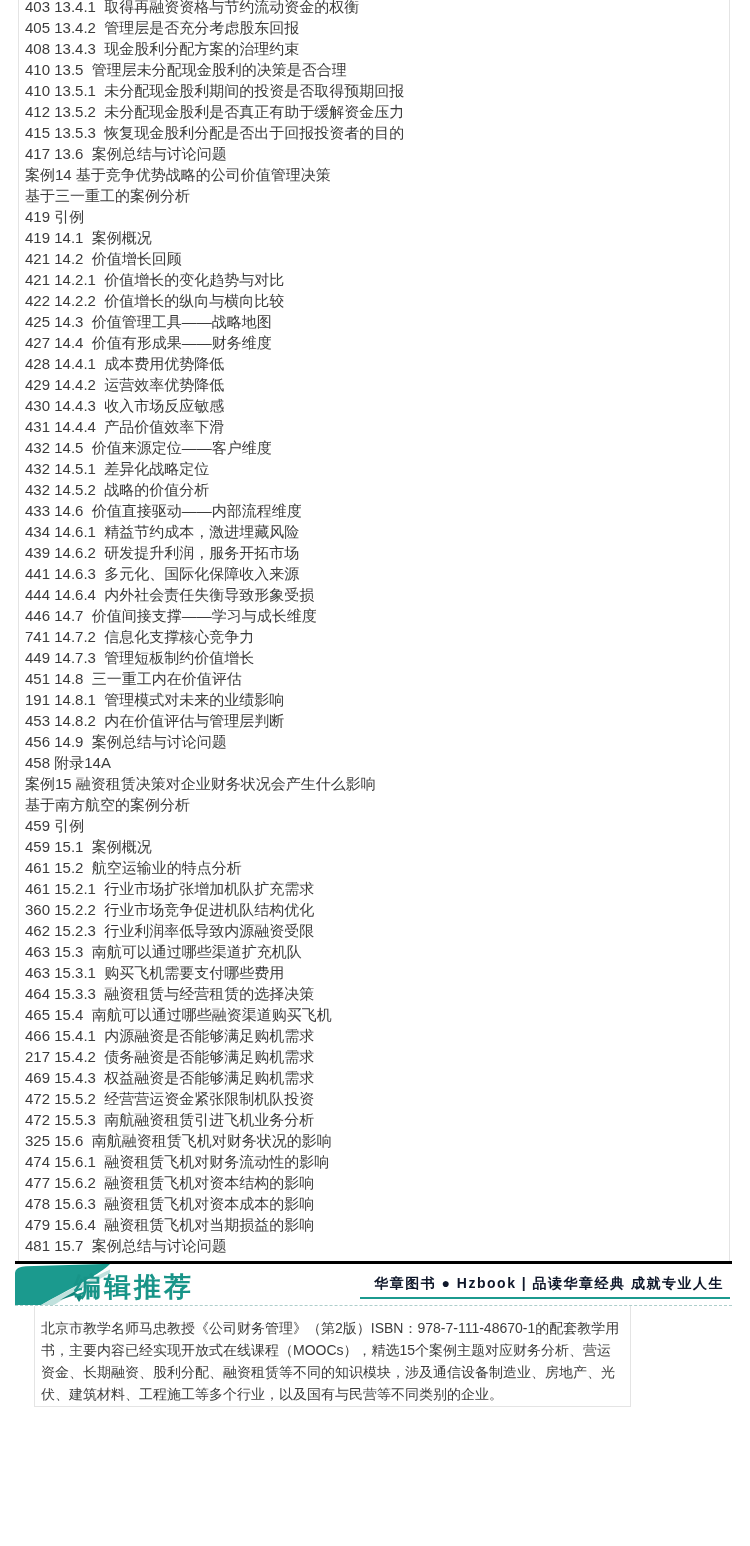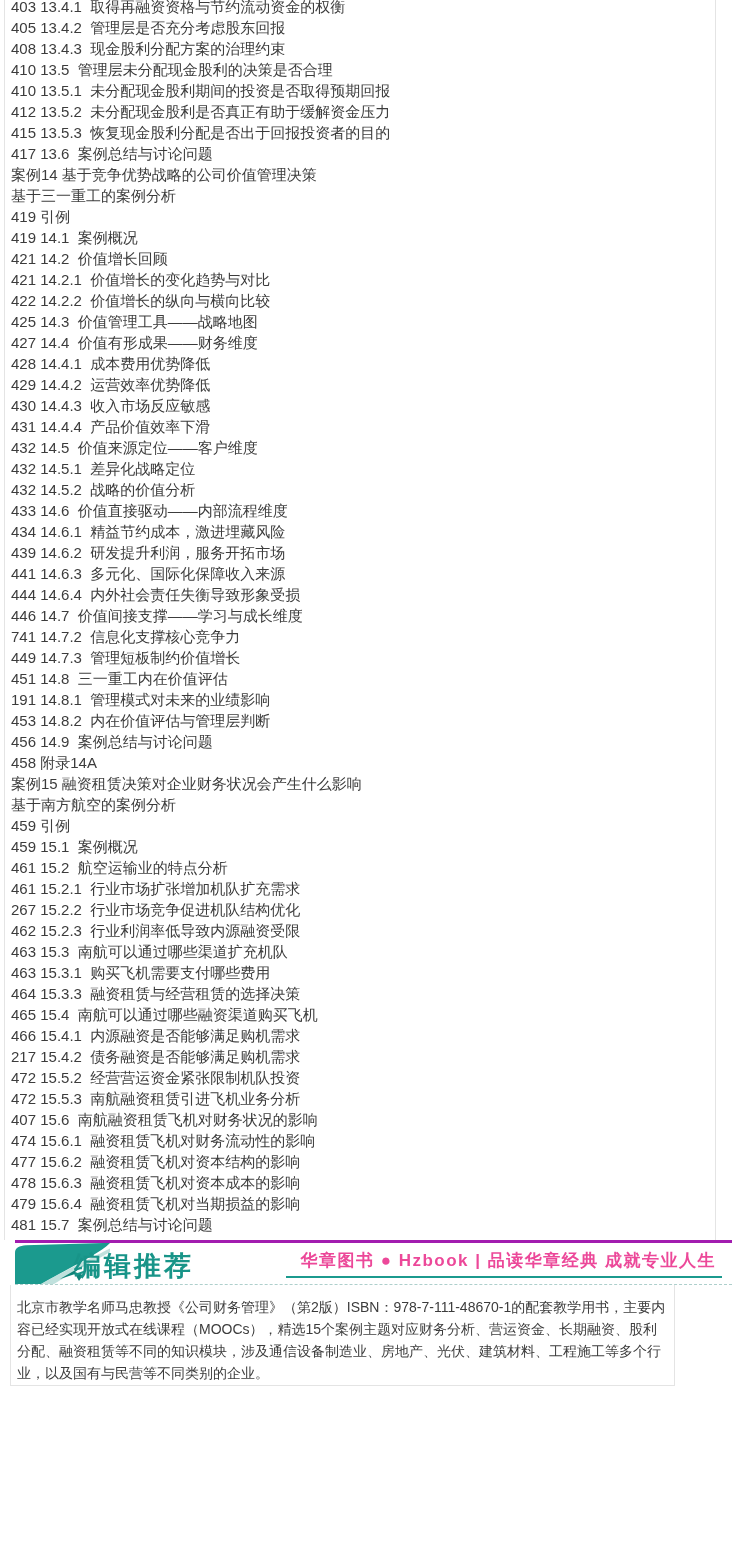--- a/index.html
+++ b/index.html
@@ -6,21 +6,21 @@
     margin: 0;
     padding: 0;
     background: #ffffff;
     width: 750px;
     height: 1546px;
     overflow: hidden;
     font-family: "Liberation Sans", "DejaVu Sans", sans-serif;
   }
   
   .toc-box {
-    margin-left: 4px;
+    margin-left: 18px;
     width: 712px;
     box-sizing: border-box;
     border-left: 1px solid #e4e4e4;
     border-right: 1px solid #e4e4e4;
     padding: 0 0 5px 6px;
     overflow: hidden;
   }
   .toc-list { margin-top: -4px; }
   .toc-line {
     font-size: 15px;
@@ -29,60 +29,60 @@
     color: #3c3c3c;
     white-space: pre;
     overflow: hidden;
   }
   
   .banner {
     position: relative;
     margin-left: 15px;
     width: 717px;
     height: 41px;
-    border-top: 3px solid #a21caf;
+    border-top: 3px solid #000000;
     background: #ffffff;
   }
   .ribbon {
     position: absolute;
     left: 0;
     top: 0;
   }
   .banner-title {
     position: absolute;
     left: 59px;
     top: 5px;
     font-size: 27px;
     font-weight: bold;
     color: #189488;
     letter-spacing: 3px;
     white-space: nowrap;
   }
   .banner-slogan {
     position: absolute;
-    right: 10px;
+    right: 2px;
     bottom: 6px;
-    font-size: 17px;
+    font-size: 14px;
     font-weight: bold;
-    color: #ec4899;
+    color: #0f172a;
     letter-spacing: 1.5px;
     padding: 0 6px 4px 14px;
     border-bottom: 2px solid #1b9a8e;
     white-space: nowrap;
   }
   
   .dashed-divider {
     margin-left: 15px;
     width: 717px;
     height: 0;
     border-top: 1px dashed #aecfcc;
   }
   .desc-box {
-    margin-left: 10px;
-    width: 665px;
+    margin-left: 34px;
+    width: 597px;
     box-sizing: border-box;
     min-height: 101px;
     border-left: 1px solid #e4e4e4;
     border-right: 1px solid #e4e4e4;
     border-bottom: 1px solid #e4e4e4;
     padding: 11px 8px 0 6px;
   }
   .desc-text {
     margin: 0;
     font-size: 14px;
@@ -132,31 +132,32 @@
       <div class="toc-line">191 14.8.1  管理模式对未来的业绩影响</div>
       <div class="toc-line">453 14.8.2  内在价值评估与管理层判断</div>
       <div class="toc-line">456 14.9  案例总结与讨论问题</div>
       <div class="toc-line">458 附录14A</div>
       <div class="toc-line">案例15 融资租赁决策对企业财务状况会产生什么影响</div>
       <div class="toc-line">基于南方航空的案例分析</div>
       <div class="toc-line">459 引例</div>
       <div class="toc-line">459 15.1  案例概况</div>
       <div class="toc-line">461 15.2  航空运输业的特点分析</div>
       <div class="toc-line">461 15.2.1  行业市场扩张增加机队扩充需求</div>
-      <div class="toc-line">267 15.2.2  行业市场竞争促进机队结构优化</div>
+      <div class="toc-line">360 15.2.2  行业市场竞争促进机队结构优化</div>
       <div class="toc-line">462 15.2.3  行业利润率低导致内源融资受限</div>
       <div class="toc-line">463 15.3  南航可以通过哪些渠道扩充机队</div>
       <div class="toc-line">463 15.3.1  购买飞机需要支付哪些费用</div>
       <div class="toc-line">464 15.3.3  融资租赁与经营租赁的选择决策</div>
       <div class="toc-line">465 15.4  南航可以通过哪些融资渠道购买飞机</div>
       <div class="toc-line">466 15.4.1  内源融资是否能够满足购机需求</div>
       <div class="toc-line">217 15.4.2  债务融资是否能够满足购机需求</div>
+      <div class="toc-line">469 15.4.3  权益融资是否能够满足购机需求</div>
       <div class="toc-line">472 15.5.2  经营营运资金紧张限制机队投资</div>
       <div class="toc-line">472 15.5.3  南航融资租赁引进飞机业务分析</div>
-      <div class="toc-line">407 15.6  南航融资租赁飞机对财务状况的影响</div>
+      <div class="toc-line">325 15.6  南航融资租赁飞机对财务状况的影响</div>
       <div class="toc-line">474 15.6.1  融资租赁飞机对财务流动性的影响</div>
       <div class="toc-line">477 15.6.2  融资租赁飞机对资本结构的影响</div>
       <div class="toc-line">478 15.6.3  融资租赁飞机对资本成本的影响</div>
       <div class="toc-line">479 15.6.4  融资租赁飞机对当期损益的影响</div>
       <div class="toc-line">481 15.7  案例总结与讨论问题</div>
     </div>
 </div>
 
 <div class="banner">
   <svg class="ribbon" width="96" height="41" viewBox="0 0 96 41" aria-hidden="true">

